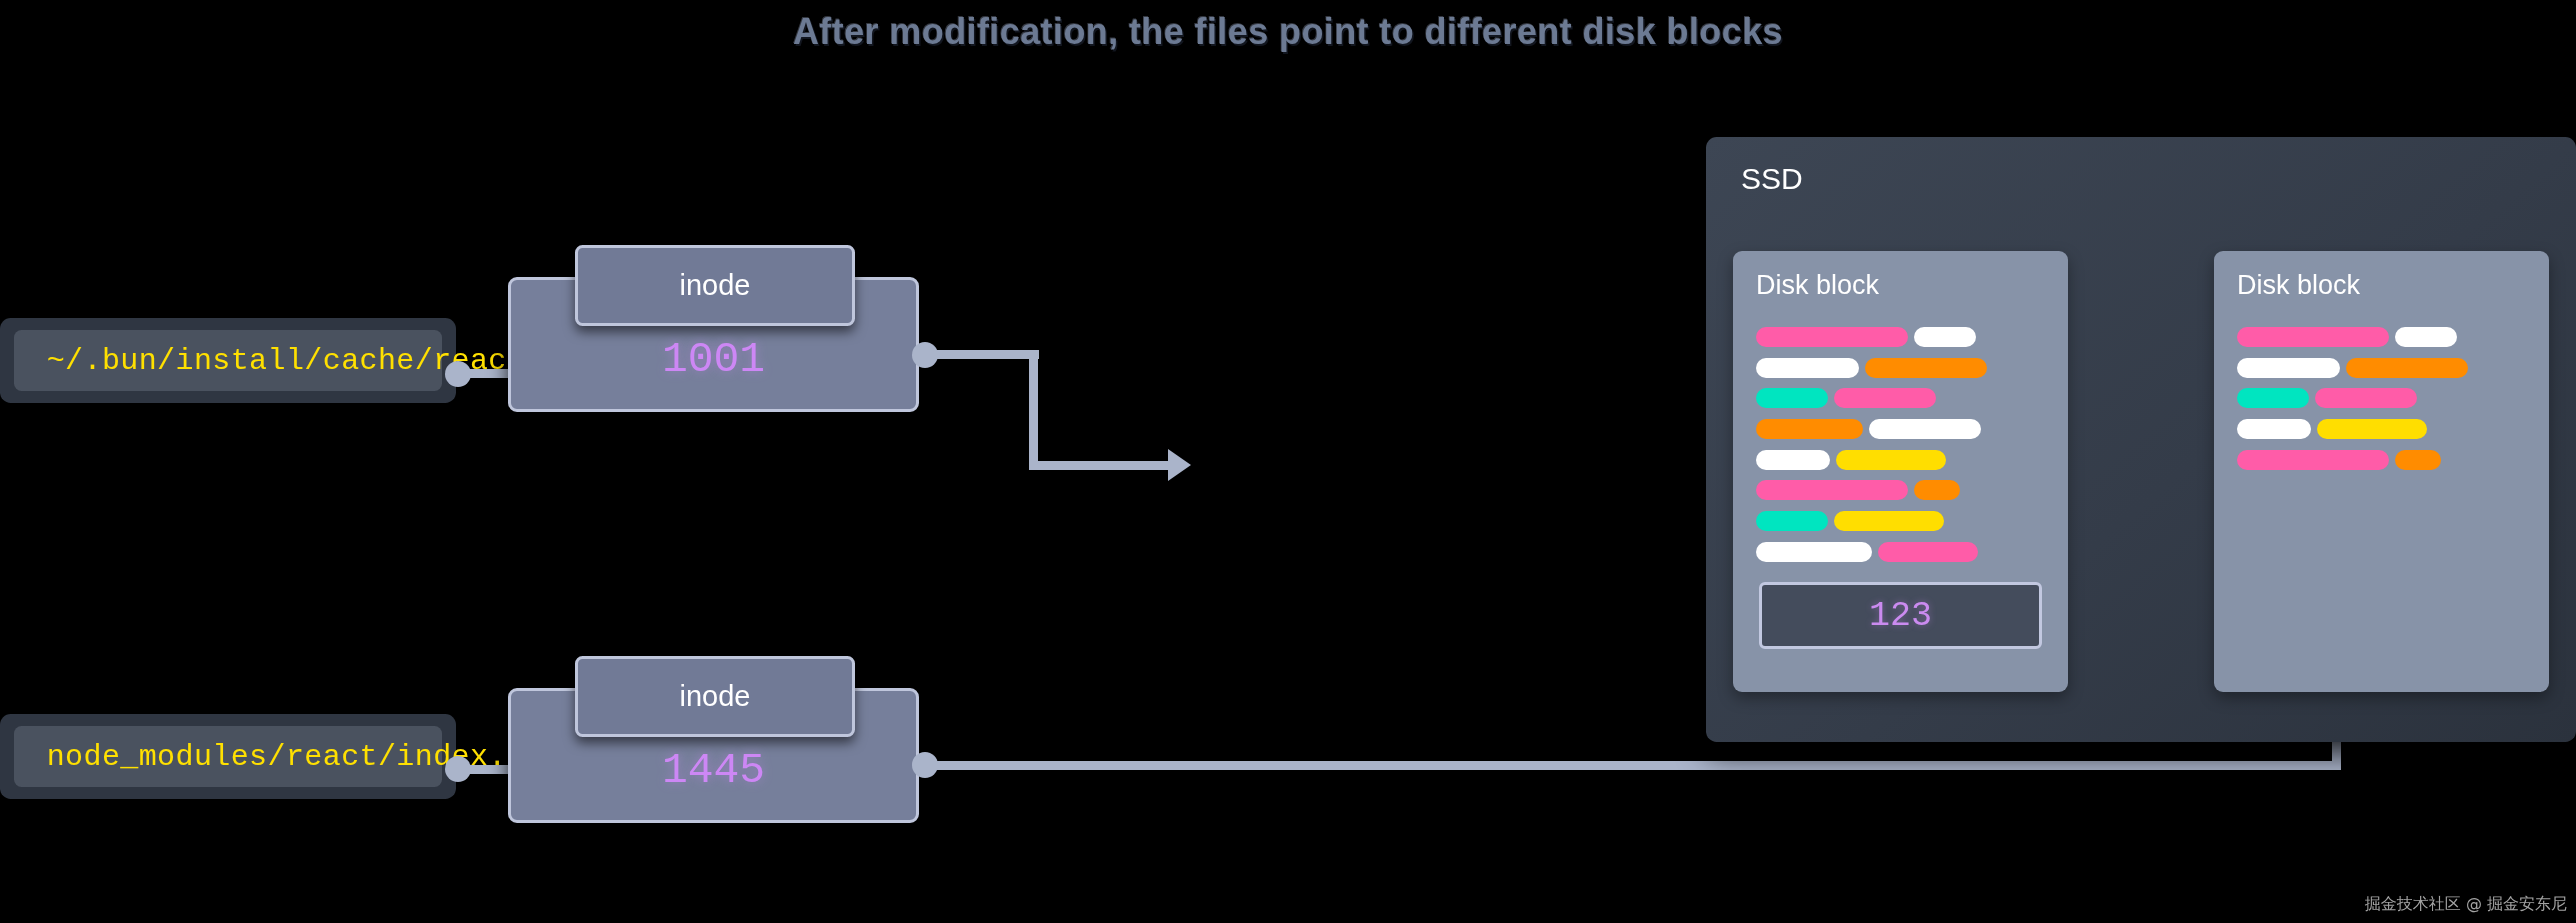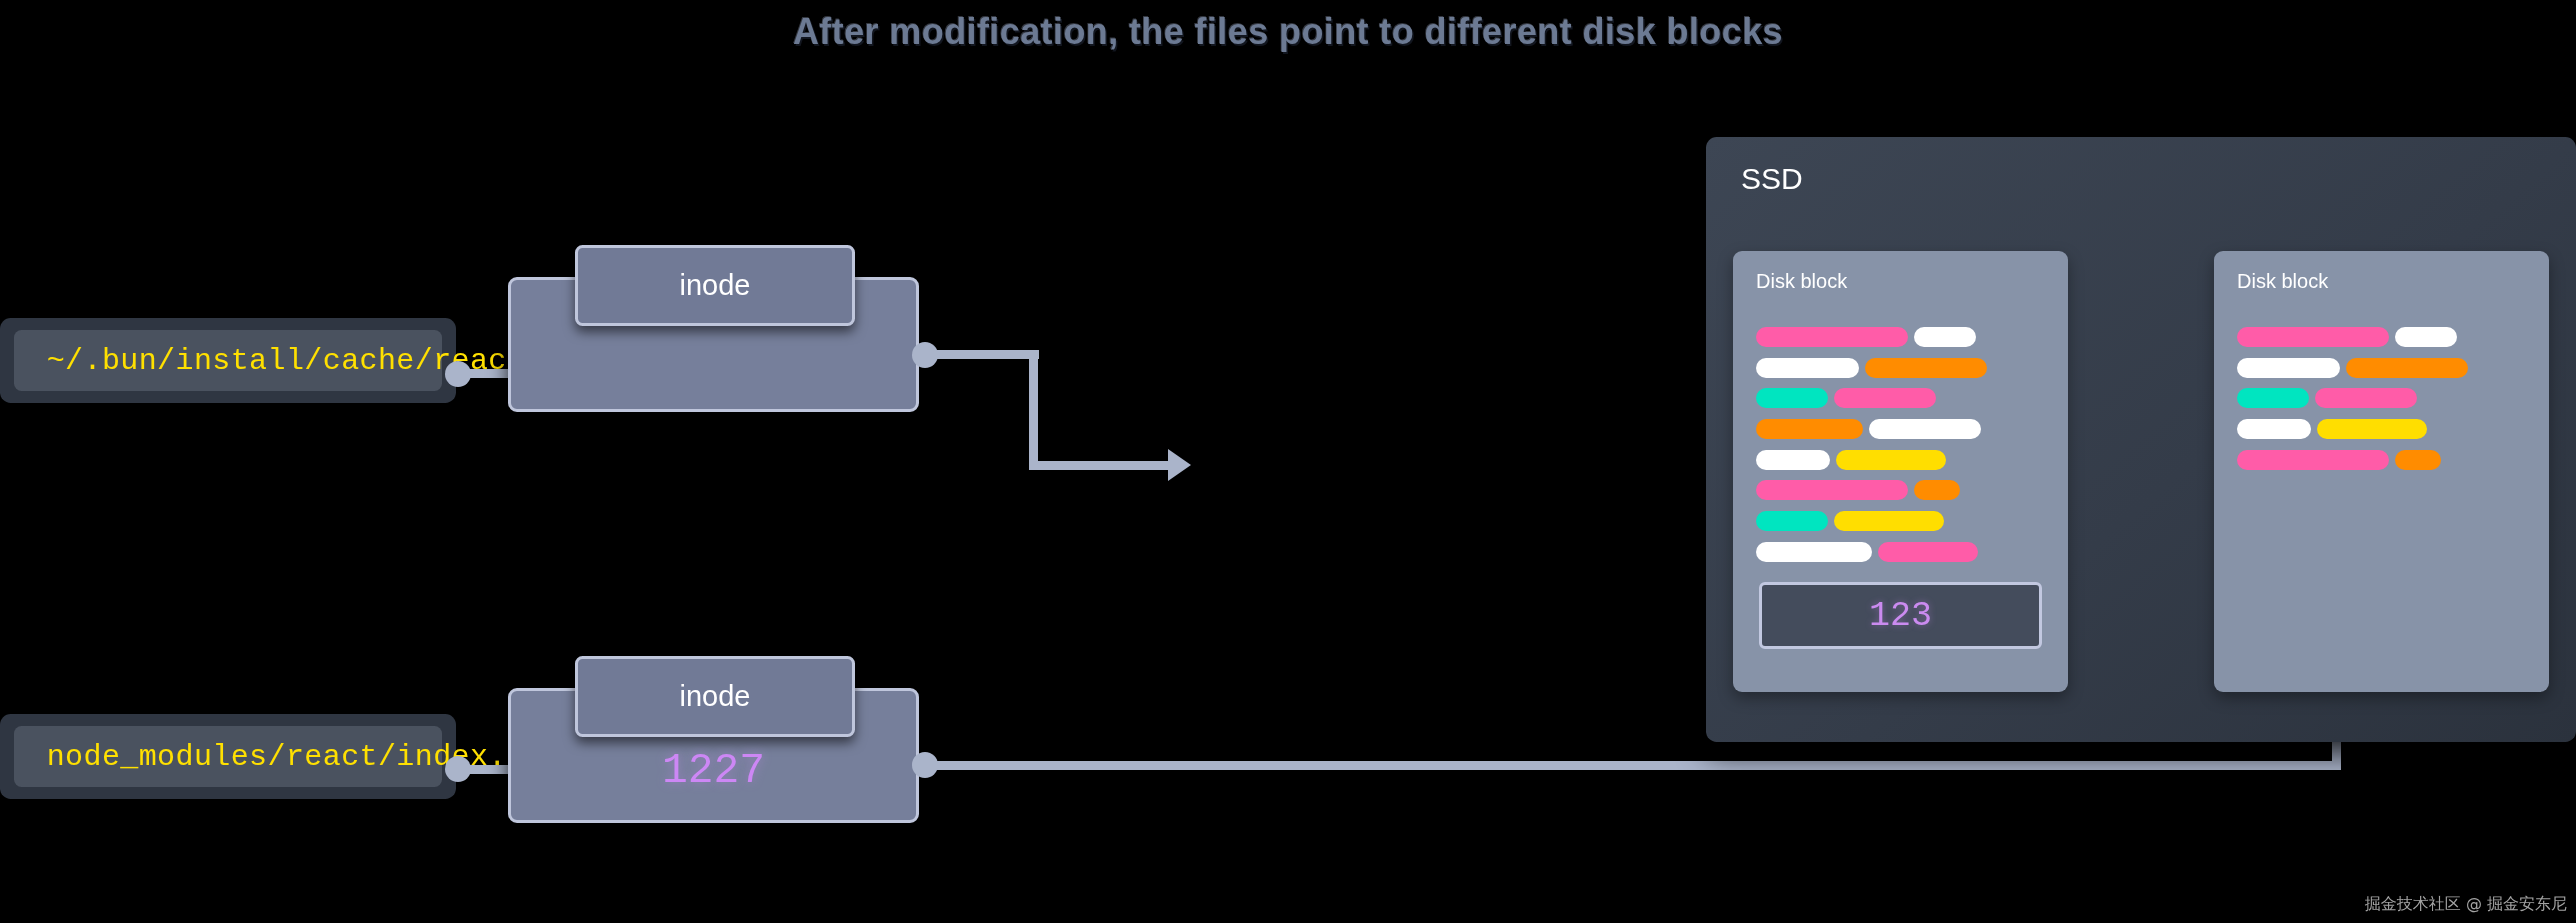--- a/index.html
+++ b/index.html
@@ -141,21 +141,21 @@
     width: 335px;
     height: 441px;
     background: #8793a8;
     border-radius: 9px;
     box-shadow: 0 6px 15px rgba(0,0,0,0.35);
   }
   .disk-block-label {
     position: absolute;
     left: 23px;
     top: 19px;
-    font-size: 20px;
+    font-size: 27px;
     color: #ffffff;
     font-family: "Liberation Sans", sans-serif;
   }
   .bars {
     position: absolute;
     left: 23px;
     top: 76px;
     width: 297px;
   }
   .bar-row {
@@ -230,20 +230,21 @@
 <div class="port-dot" style="left:445px; top:361px; margin-top:0;"></div>
 
 <div class="conn conn-h" style="left:460px; top:369px; width:59px;"></div>
 <div class="arrow-right" style="left:514px; top:357px;"></div>
 
 <div class="inode-wrap" style="left:508px; top:245px; width:411px; height:167px;">
   <div class="inode-body"></div>
   <div class="inode-header">
     <span class="inode-header-label">inode</span>
   </div>
+  <div class="inode-number">1001</div>
 </div>
 <div class="port-dot" style="left:912px; top:342px; margin-top:0;"></div>
 
 <div class="conn conn-h" style="left:930px; top:350px; width:109px;"></div>
 <div class="conn conn-v" style="left:1029px; top:350px; height:120px;"></div>
 <div class="conn conn-h" style="left:1029px; top:461px; width:145px;"></div>
 <div class="arrow-right" style="left:1168px; top:449px;"></div>
 
 <div class="file-box" style="left:0px; top:714px; width:456px; height:85px;">
   <div class="file-box-inner">
@@ -253,21 +254,21 @@
 <div class="port-dot" style="left:445px; top:756px; margin-top:0;"></div>
 
 <div class="conn conn-h" style="left:460px; top:765px; width:59px;"></div>
 <div class="arrow-right" style="left:514px; top:752px;"></div>
 
 <div class="inode-wrap" style="left:508px; top:656px; width:411px; height:167px;">
   <div class="inode-body"></div>
   <div class="inode-header">
     <span class="inode-header-label">inode</span>
   </div>
-  <div class="inode-number">1227</div>
+  <div class="inode-number">1445</div>
 </div>
 <div class="port-dot" style="left:912px; top:752px; margin-top:0;"></div>
 
 <div class="conn conn-h" style="left:930px; top:761px; width:1411px;"></div>
 <div class="conn conn-v" style="left:2332px; top:730px; height:37px;"></div>
 <div class="arrow-up" style="left:2320px; top:708px;"></div>
 
 <div id="ssd">
   <div id="ssd-label">SSD</div>
 

